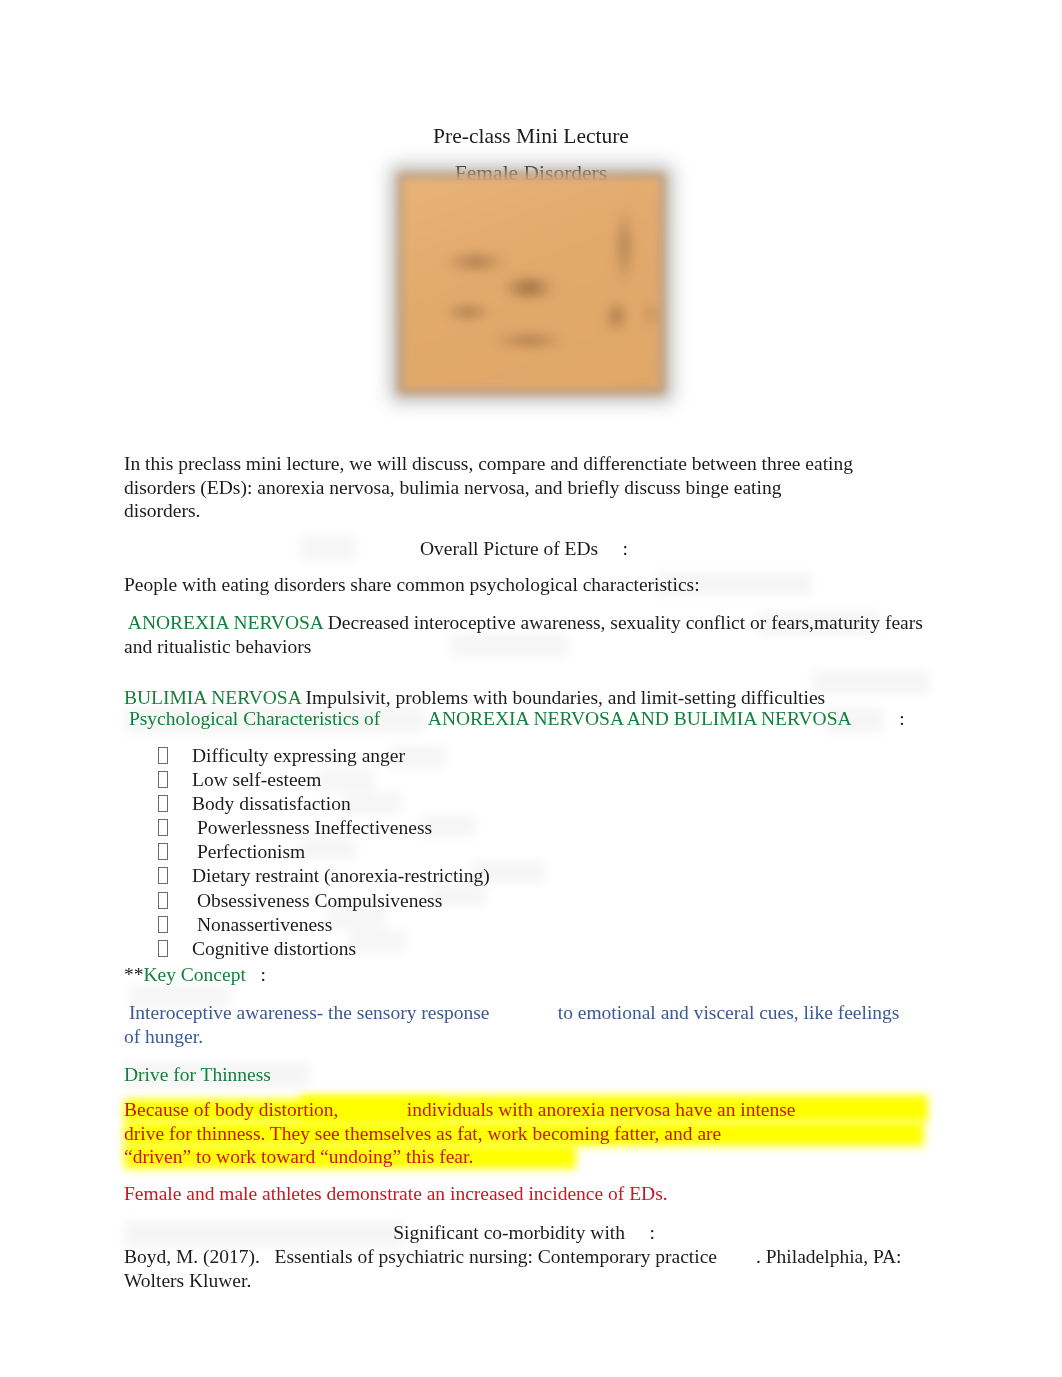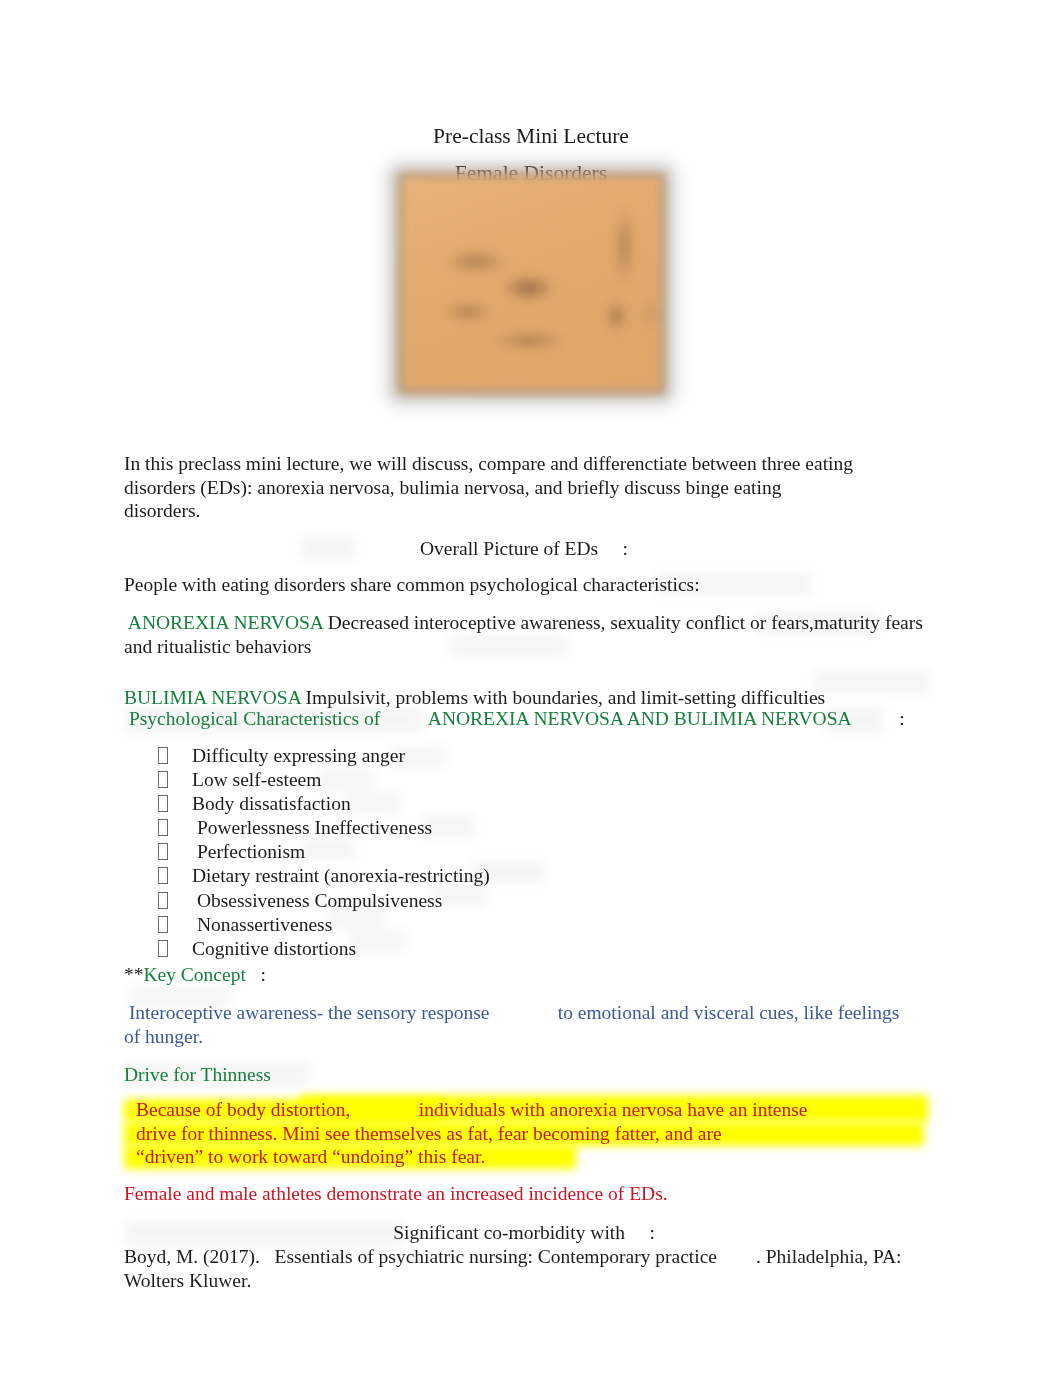--- a/index.html
+++ b/index.html
@@ -215,23 +215,23 @@
   </div>
 
   <div class="smudge" style="left:124px; top:1062px; width:186px; height:26px;"></div>
   <div class="blk red" style="top:1063px;">Drive for Thinness</div>
 
   <div class="hl" style="left:300px; top:1095px; width:628px; height:27px;"></div>
   <div class="hl" style="left:124px; top:1099px; width:320px; height:23px;"></div>
   <div class="hl" style="left:124px; top:1122px; width:800px; height:24px;"></div>
   <div class="hl" style="left:124px; top:1145px; width:452px; height:24px;"></div>
 
-  <div class="blk red-dark" style="top:1098px; width:820px;padding-left:12px;">
+  <div class="blk red-dark" style="top:1098px; width:820px;">
     <span class="sp">Because of body distortion,</span><span class="sp">              </span><span>individuals with anorexia nervosa have an intense</span><br>
-    <span>drive for thinness. Mini see themselves as fat, fear becoming fatter, and are</span><br>
+    <span>drive for thinness. They see themselves as fat, work becoming fatter, and are</span><br>
     <span>“driven” to work toward “undoing” this fear.</span>
   </div>
 
   <div class="blk red-dark" style="top:1182px;">Female and male athletes demonstrate an increased incidence of EDs.</div>
 
   <div class="smudge" style="left:124px; top:1221px; width:280px; height:26px;"></div>
   <div class="blk" style="top:1221px;text-align:center;">
     <span class="sp">Significant co-morbidity with</span><span class="sp">     </span><span>:</span>
   </div>
 

